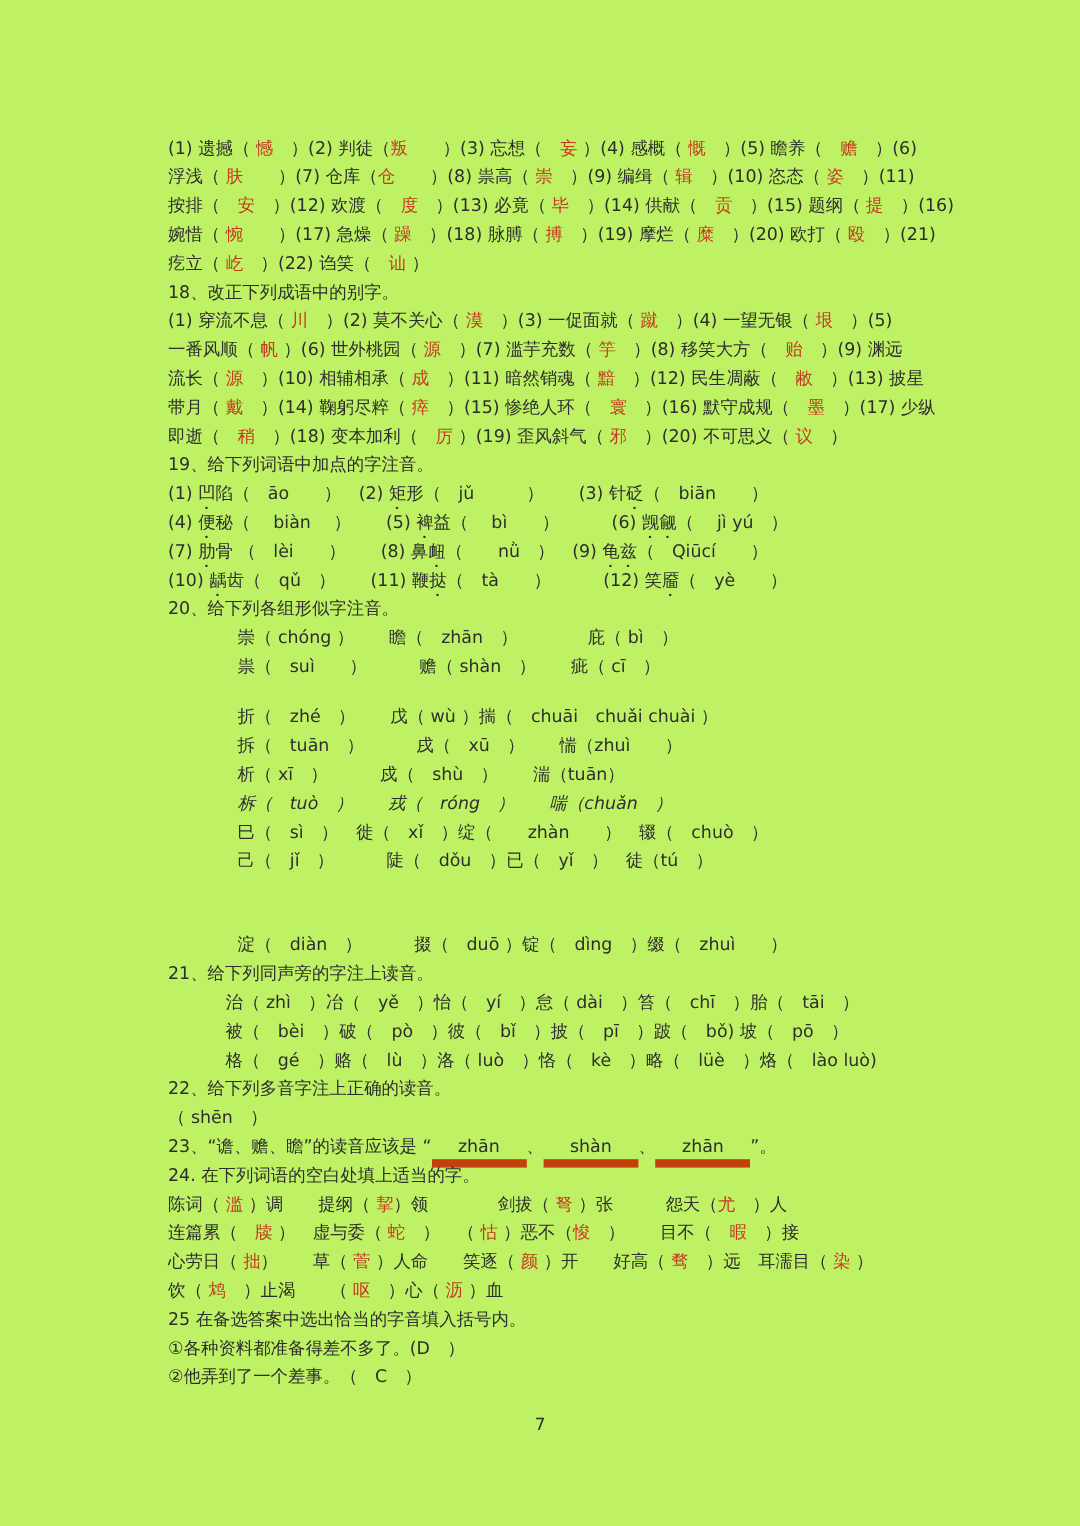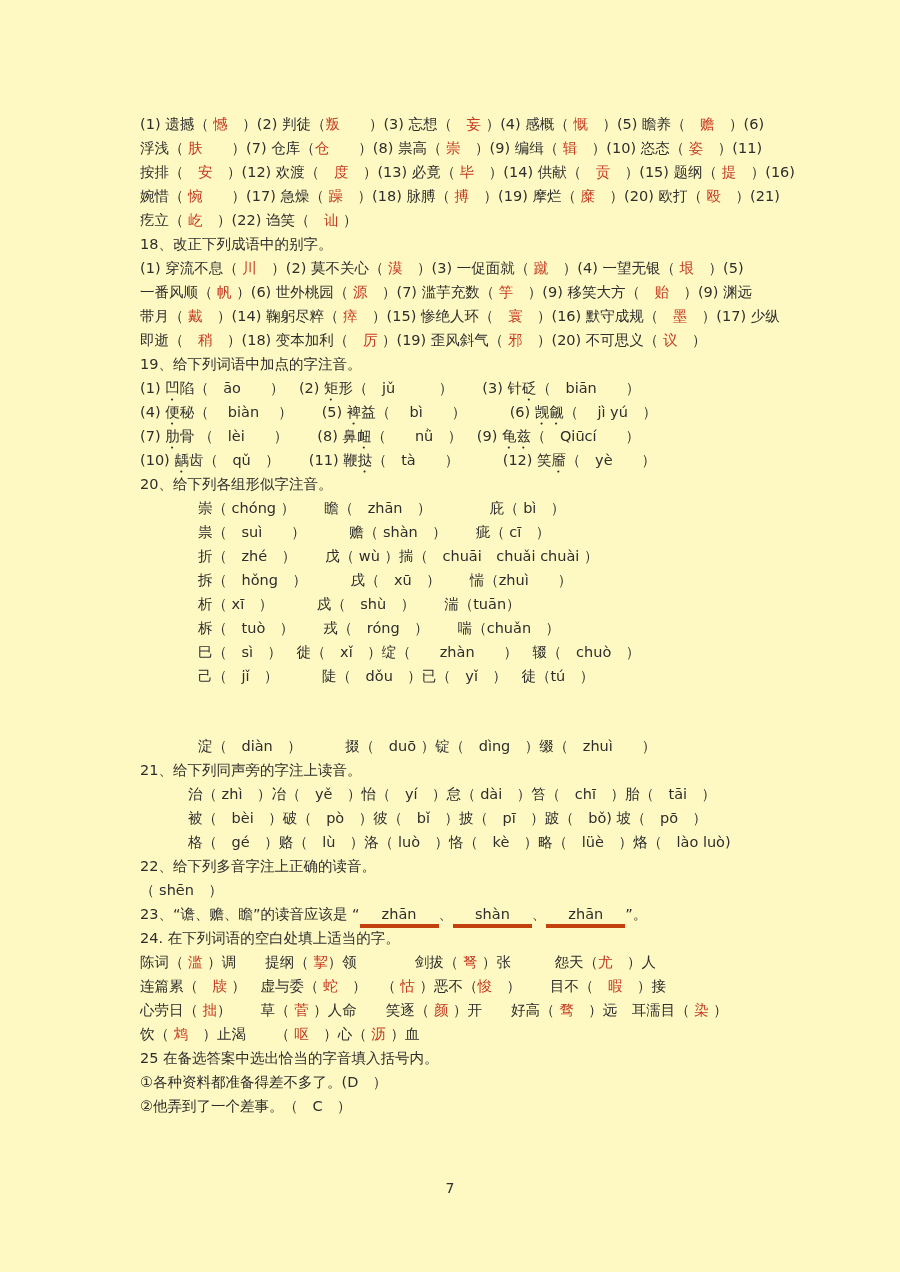--- a/index.html
+++ b/index.html
@@ -1,39 +1,39 @@
 <!DOCTYPE html>
 <html><head>
 <meta charset="utf-8">
 <style>
   html,body{margin:0;padding:0;background:#ffffff;}
   .page{
     position:relative;
     width:900px;height:1272px;
-    background:#fef9c3;
+    background:#bef264;
     font-family:"DejaVu Sans",sans-serif;
     color:#2e2e2e;
     overflow:hidden;
   }
   .content{
     position:absolute;
     left:140px;top:112px;
     width:646px;
     font-size:14.5px;
   }
   .line{
     line-height:24px;
     height:24px;
     white-space:nowrap;
   }
   .s-k{color:#2e2e2e;}
   .s-r{color:#c53a21;}
   .s-u{
     display:inline-block;
-    border-bottom:4px solid #c2410c;
+    border-bottom:7px solid #c2410c;
     padding:0 22px;
     line-height:19px;
     color:#2e2e2e;
   }
   .s-d{
     color:#2e2e2e;
     -webkit-text-emphasis:filled dot #2e2e2e;
     text-emphasis:filled dot #2e2e2e;
     -webkit-text-emphasis-position:under right;
     text-emphasis-position:under right;
@@ -51,35 +51,36 @@
 
 <div class="page">
   <div class="content">
       <div class="line"><span class="s-k">(1) 遗撼（ </span><span class="s-r">憾</span><span class="s-k">　）(2) 判徒（</span><span class="s-r">叛</span><span class="s-k">　　）(3) 忘想（　</span><span class="s-r">妄</span><span class="s-k"> ）(4) 感概（ </span><span class="s-r">慨</span><span class="s-k">　）(5) 瞻养（　</span><span class="s-r">赡</span><span class="s-k">　）(6)</span></div>
       <div class="line"><span class="s-k">浮浅（ </span><span class="s-r">肤</span><span class="s-k">　　）(7) 仓库（</span><span class="s-r">仓</span><span class="s-k">　　）(8) 祟高（ </span><span class="s-r">崇</span><span class="s-k">　）(9) 编缉（ </span><span class="s-r">辑</span><span class="s-k">　）(10) 恣态（ </span><span class="s-r">姿</span><span class="s-k">　）(11)</span></div>
       <div class="line"><span class="s-k">按排（　</span><span class="s-r">安</span><span class="s-k">　）(12) 欢渡（　</span><span class="s-r">度</span><span class="s-k">　）(13) 必竟（ </span><span class="s-r">毕</span><span class="s-k">　）(14) 供献（　</span><span class="s-r">贡</span><span class="s-k">　）(15) 题纲（ </span><span class="s-r">提</span><span class="s-k">　）(16)</span></div>
       <div class="line"><span class="s-k">婉惜（ </span><span class="s-r">惋</span><span class="s-k">　　）(17) 急燥（ </span><span class="s-r">躁</span><span class="s-k">　）(18) 脉膊（ </span><span class="s-r">搏</span><span class="s-k">　）(19) 摩烂（ </span><span class="s-r">糜</span><span class="s-k">　）(20) 欧打（ </span><span class="s-r">殴</span><span class="s-k">　）(21)</span></div>
       <div class="line"><span class="s-k">疙立（ </span><span class="s-r">屹</span><span class="s-k">　）(22) 诌笑（　</span><span class="s-r">讪</span><span class="s-k"> ）</span></div>
       <div class="line"><span class="s-k">18、改正下列成语中的别字。</span></div>
       <div class="line"><span class="s-k">(1) 穿流不息（ </span><span class="s-r">川</span><span class="s-k">　）(2) 莫不关心（ </span><span class="s-r">漠</span><span class="s-k">　）(3) 一促面就（ </span><span class="s-r">蹴</span><span class="s-k">　）(4) 一望无银（ </span><span class="s-r">垠</span><span class="s-k">　）(5)</span></div>
-      <div class="line"><span class="s-k">一番风顺（ </span><span class="s-r">帆</span><span class="s-k"> ）(6) 世外桃园（ </span><span class="s-r">源</span><span class="s-k">　）(7) 滥芋充数（ </span><span class="s-r">竽</span><span class="s-k">　）(9) 移笑大方（　</span><span class="s-r">贻</span><span class="s-k">　）(9) 渊远</span></div>
+      <div class="line"><span class="s-k">一番风顺（ </span><span class="s-r">帆</span><span class="s-k"> ）(6) 世外桃园（ </span><span class="s-r">源</span><span class="s-k">　）(7) 滥芋充数（ </span><span class="s-r">竽</span><span class="s-k">　）(8) 移笑大方（　</span><span class="s-r">贻</span><span class="s-k">　）(9) 渊远</span></div>
+      <div class="line"><span class="s-k">流长（ </span><span class="s-r">源</span><span class="s-k">　）(10) 相辅相承（ </span><span class="s-r">成</span><span class="s-k">　）(11) 暗然销魂（ </span><span class="s-r">黯</span><span class="s-k">　）(12) 民生凋蔽（　</span><span class="s-r">敝</span><span class="s-k">　）(13) 披星</span></div>
       <div class="line"><span class="s-k">带月（ </span><span class="s-r">戴</span><span class="s-k">　）(14) 鞠躬尽粹（ </span><span class="s-r">瘁</span><span class="s-k">　）(15) 惨绝人环（　</span><span class="s-r">寰</span><span class="s-k">　）(16) 默守成规（　</span><span class="s-r">墨</span><span class="s-k">　）(17) 少纵</span></div>
       <div class="line"><span class="s-k">即逝（　</span><span class="s-r">稍</span><span class="s-k">　）(18) 变本加利（　</span><span class="s-r">厉</span><span class="s-k"> ）(19) 歪风斜气（ </span><span class="s-r">邪</span><span class="s-k">　）(20) 不可思义（ </span><span class="s-r">议</span><span class="s-k">　）</span></div>
       <div class="line" style=""><span class="s-k">19、给下列词语中加点的字注音。</span></div>
       <div class="line"><span class="s-k">(1) </span><span class="s-d">凹</span><span class="s-k">陷（　āo　　）　(2) </span><span class="s-d">矩</span><span class="s-k">形（　jǔ　　　）　　(3) 针</span><span class="s-d">砭</span><span class="s-k">（　biān　　）</span></div>
       <div class="line"><span class="s-k">(4) </span><span class="s-d">便</span><span class="s-k">秘（　 biàn　 ）　　(5) </span><span class="s-d">裨</span><span class="s-k">益（　 bì　　）　　　(6) </span><span class="s-d">觊</span><span class="s-d">觎</span><span class="s-k">（　 jì yú　）</span></div>
       <div class="line"><span class="s-k">(7) </span><span class="s-d">肋</span><span class="s-k">骨 （　lèi　　）　　(8) 鼻</span><span class="s-d">衄</span><span class="s-k">（　　nǜ　）　(9) </span><span class="s-d">龟</span><span class="s-d">兹</span><span class="s-k">（　Qiūcí　　）</span></div>
       <div class="line"><span class="s-k">(10) </span><span class="s-d">龋</span><span class="s-k">齿（　qǔ　）　　(11) 鞭</span><span class="s-d">挞</span><span class="s-k">（　tà　　）　　　(12) 笑</span><span class="s-d">靥</span><span class="s-k">（　yè　　）</span></div>
       <div class="line"><span class="s-k">20、给下列各组形似字注音。</span></div>
       <div class="line" style="padding-left: 58px;"><span class="s-k">崇（ chóng ）　　瞻（　zhān　）　　　　庇（ bì　）</span></div>
       <div class="line" style="padding-left: 58px;"><span class="s-k">祟（　suì　　）　　　赡（ shàn　）　　疵（ cī　）</span></div>
-      <div class="line" style="padding-left: 58px;"><span class="s-k">折（　zhé　）　　戊（ wù ）揣（　chuāi　chuǎi chuài ）</span></div>
-      <div class="line" style="padding-left: 58px;"><span class="s-k">拆（　hǒng　）　　　戌（　xū　）　　惴（zhuì　　）</span></div>
+      <div class="line" style="padding-left: 58px; margin-top: 18px;"><span class="s-k">折（　zhé　）　　戊（ wù ）揣（　chuāi　chuǎi chuài ）</span></div>
+      <div class="line" style="padding-left: 58px;"><span class="s-k">拆（　tuān　）　　　戌（　xū　）　　惴（zhuì　　）</span></div>
       <div class="line" style="padding-left: 58px;"><span class="s-k">析（ xī　）　　　戍（　shù　）　　湍（tuān）</span></div>
-      <div class="line" style="padding-left: 58px;"><span class="s-k">柝（　tuò　）　　戎（　róng　）　　喘（chuǎn　）</span></div>
+      <div class="line" style="padding-left: 58px; font-style: italic;"><span class="s-k">柝（　tuò　）　　戎（　róng　）　　喘（chuǎn　）</span></div>
       <div class="line" style="padding-left: 58px;"><span class="s-k">巳（　sì　）　徙（　xǐ　）绽（　　zhàn　　）　辍（　chuò　）</span></div>
       <div class="line" style="padding-left: 58px;"><span class="s-k">己（　jǐ　）　　　陡（　dǒu　）已（　yǐ　）　徒（tú　）</span></div>
       <div class="line" style="padding-left: 58px; margin-top: 46px;"><span class="s-k">淀（　diàn　）　　　掇（　duō ）锭（　dìng　）缀（　zhuì　　）</span></div>
       <div class="line"><span class="s-k">21、给下列同声旁的字注上读音。</span></div>
       <div class="line" style="padding-left: 48px;"><span class="s-k">治（ zhì　）冶（　yě　）怡（　yí　）怠（ dài　）笞（　chī　）胎（　tāi　）</span></div>
       <div class="line" style="padding-left: 48px;"><span class="s-k">被（　bèi　）破（　pò　）彼（　bǐ　）披（　pī　）跛（　bǒ) 坡（　pō　）</span></div>
       <div class="line" style="padding-left: 48px;"><span class="s-k">格（　gé　）赂（　lù　）洛（ luò　）恪（　kè　）略（　lüè　）烙（　lào luò)</span></div>
       <div class="line"><span class="s-k">22、给下列多音字注上正确的读音。</span></div>
       <div class="line"><span class="s-k">（ shēn　）</span></div>
       <div class="line"><span class="s-k">23、“谵、赡、瞻”的读音应该是 “</span><span class="s-u">zhān</span><span class="s-k">、</span><span class="s-u">shàn</span><span class="s-k">、</span><span class="s-u">zhān</span><span class="s-k">”。</span></div>

